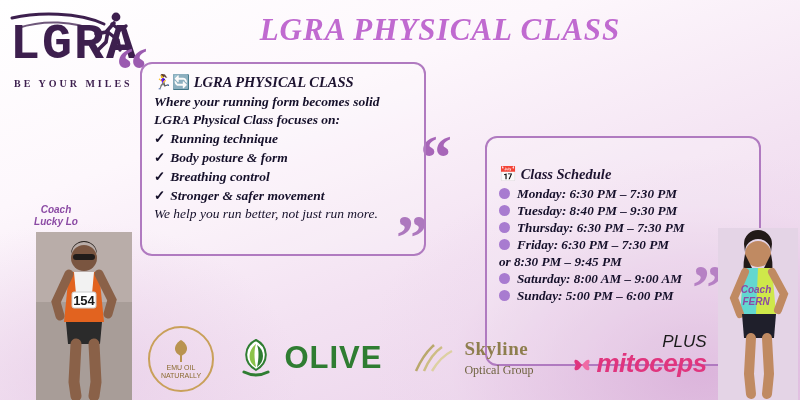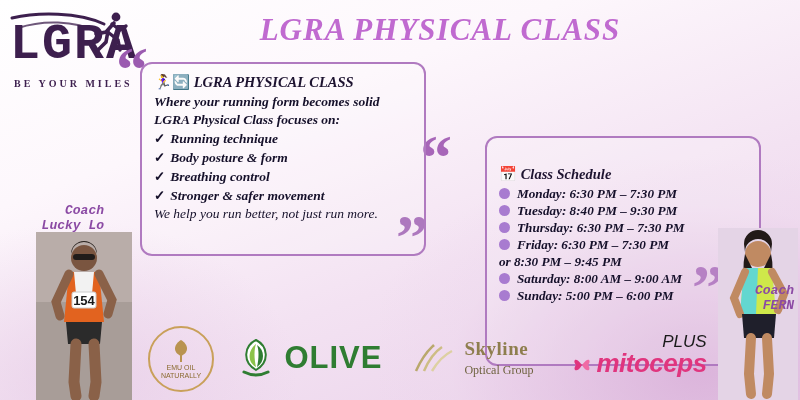--- a/index.html
+++ b/index.html
@@ -177,27 +177,27 @@
     font-weight: bold;
     font-size: 13.2px;
     color: #15102a;
     margin: 0 0 1px 2px;
     white-space: nowrap;
   }
 
   
   .coach-label {
     position: absolute;
-    font-family: Liberation Mono, monospace;
-    font-style: italic;
-    font-weight: bold;
-    font-size: 13px;
+    font-family: Liberation Sans, sans-serif;
+    font-style: italic;
+    font-weight: bold;
+    font-size: 10px;
     color: #8b4aa4;
     line-height: 1.15;
-    text-align: right;
+    text-align: center;
   }
   .coach-left { left: 8px; top: 204px; width: 96px; }
   .coach-right { left: 718px; top: 284px; width: 76px; }
 
   
   .photo {
     position: absolute;
     overflow: hidden;
   }
   .photo-left {

